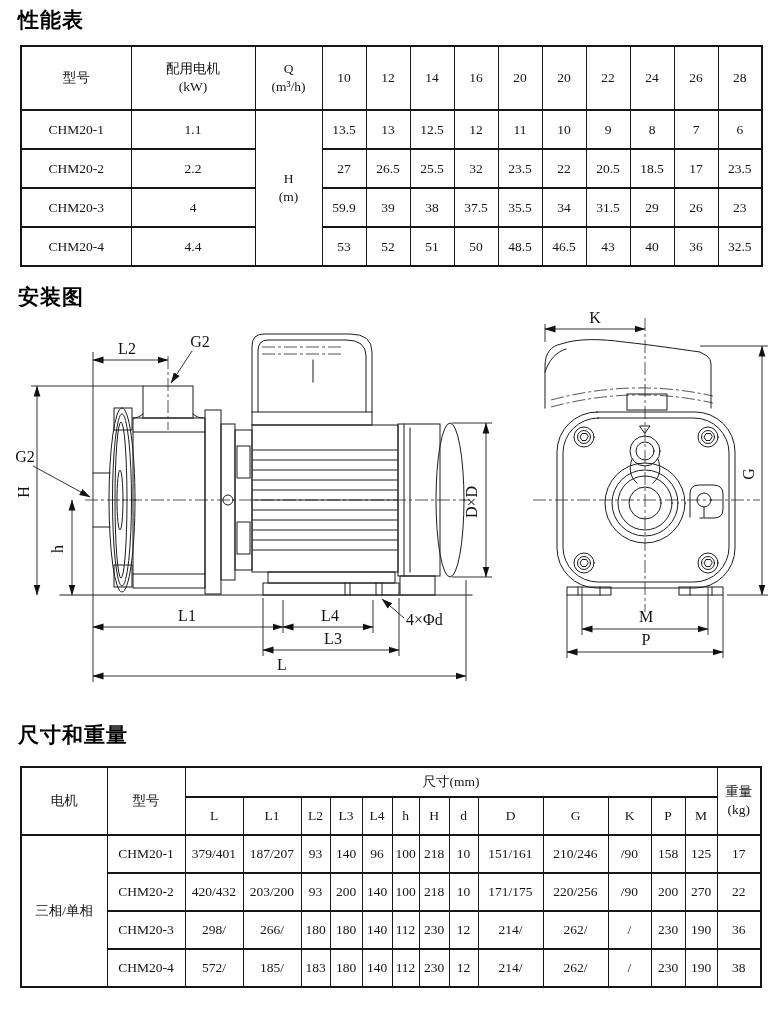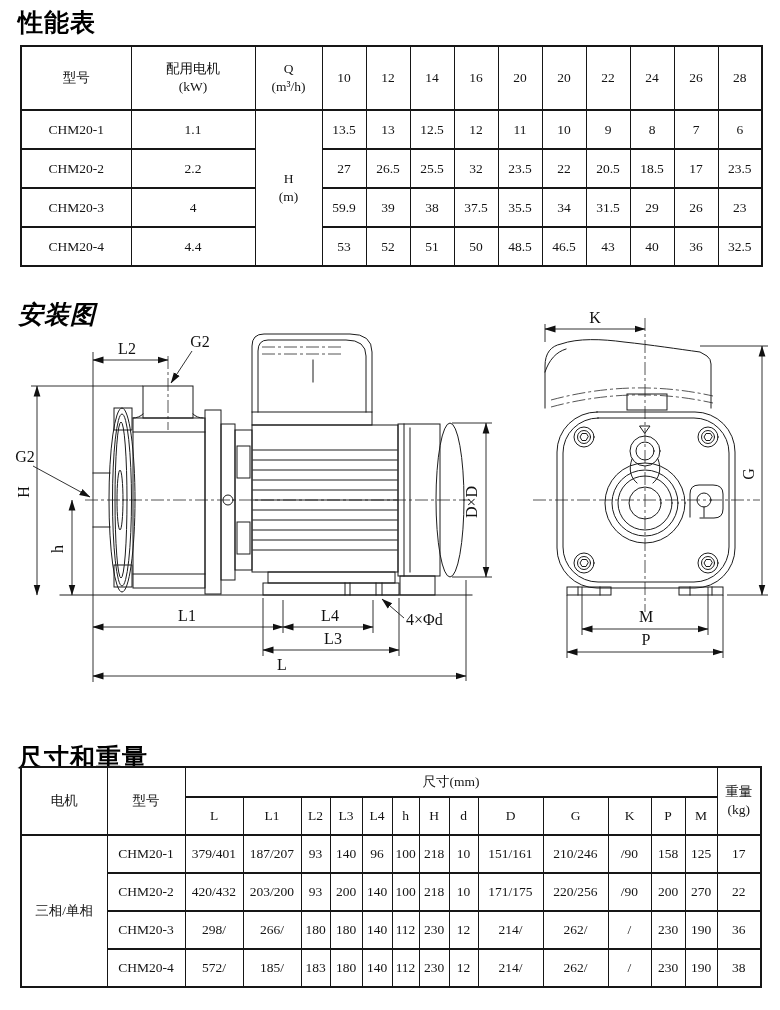--- a/index.html
+++ b/index.html
@@ -1,19 +1,19 @@
 <!DOCTYPE html>
 <html><head>
 <meta charset="utf-8">
 <style>
   html,body{margin:0;padding:0;background:#fff;}
   .page{position:relative;width:780px;height:1010px;background:#fff;overflow:hidden;
         font-family:"Liberation Serif",serif;color:#1a1a1a;}
   .sec-title{position:absolute;left:18px;font-family:"Liberation Sans",sans-serif;
-        font-weight:bold;font-size:25px;color:#000;letter-spacing:1px;white-space:nowrap;}
+        font-weight:bold;font-size:21px;color:#000;letter-spacing:1px;white-space:nowrap;}
   table{border-collapse:collapse;table-layout:fixed;position:absolute;left:20px;background:#fff;
         border:2.2px solid #161616;}
   td{border:1.5px solid #161616;border-top-width:2.1px;border-bottom-width:2.1px;
      text-align:center;vertical-align:middle;font-size:13.5px;padding:0;overflow:hidden;
      font-family:"Liberation Serif",serif;color:#141414;}
   td div{line-height:1.3;}
   .t1{top:45px;width:741px;}
   .t1 tr.hdr{height:64px;}
   .t1 tr.r{height:39px;}
   .t2{top:766px;width:740px;}
@@ -130,21 +130,21 @@
       <td>48.5</td>
       <td>46.5</td>
       <td>43</td>
       <td>40</td>
       <td>36</td>
       <td>32.5</td>
     </tr>
   </tbody>
     </table>
 
-  <div class="sec-title" style="top:298px;font-style:italic;">安装图</div>
+  <div class="sec-title" style="top:283px;">安装图</div>
 
   <svg class="diagram" width="780" height="395" viewBox="0 305 780 395">
     <defs>
       <marker id="a" viewBox="0 0 11 10" refX="10.5" refY="5" markerWidth="11" markerHeight="10" markerUnits="userSpaceOnUse" orient="auto-start-reverse">
         <path d="M0,1.6 L11,5 L0,8.4 Z" class="arrfill"></path>
       </marker>
       <g id="boltsym">
         <circle r="10" class="ln"></circle>
           <circle r="6.5" class="ln"></circle>
         <path d="M4,0 L2,3.5 L-2,3.5 L-4,0 L-2,-3.5 L2,-3.5 Z" class="ln"></path>
@@ -308,21 +308,21 @@
         <text class="dtxt" text-anchor="middle" x="646" y="622">M</text>
       </g>
       <g>
         <path d="M567,595 V658 M723,595 V658" class="dim"></path>
         <line x1="567" y1="652" x2="723" y2="652" class="dim" marker-start="url(#a)" marker-end="url(#a)"></line>
         <text class="dtxt" text-anchor="middle" x="646" y="645">P</text>
       </g>
     </g>
   </svg>
 
-  <div class="sec-title" style="top:741px;">尺寸和重量</div>
+  <div class="sec-title" style="top:721px;">尺寸和重量</div>
 
   <table class="t2">
     <colgroup>
       <col style="width:86px">
         <col style="width:78px">
         <col style="width:58px">
         <col style="width:58px">
       <col style="width:29px">
         <col style="width:32px">
         <col style="width:30px">

